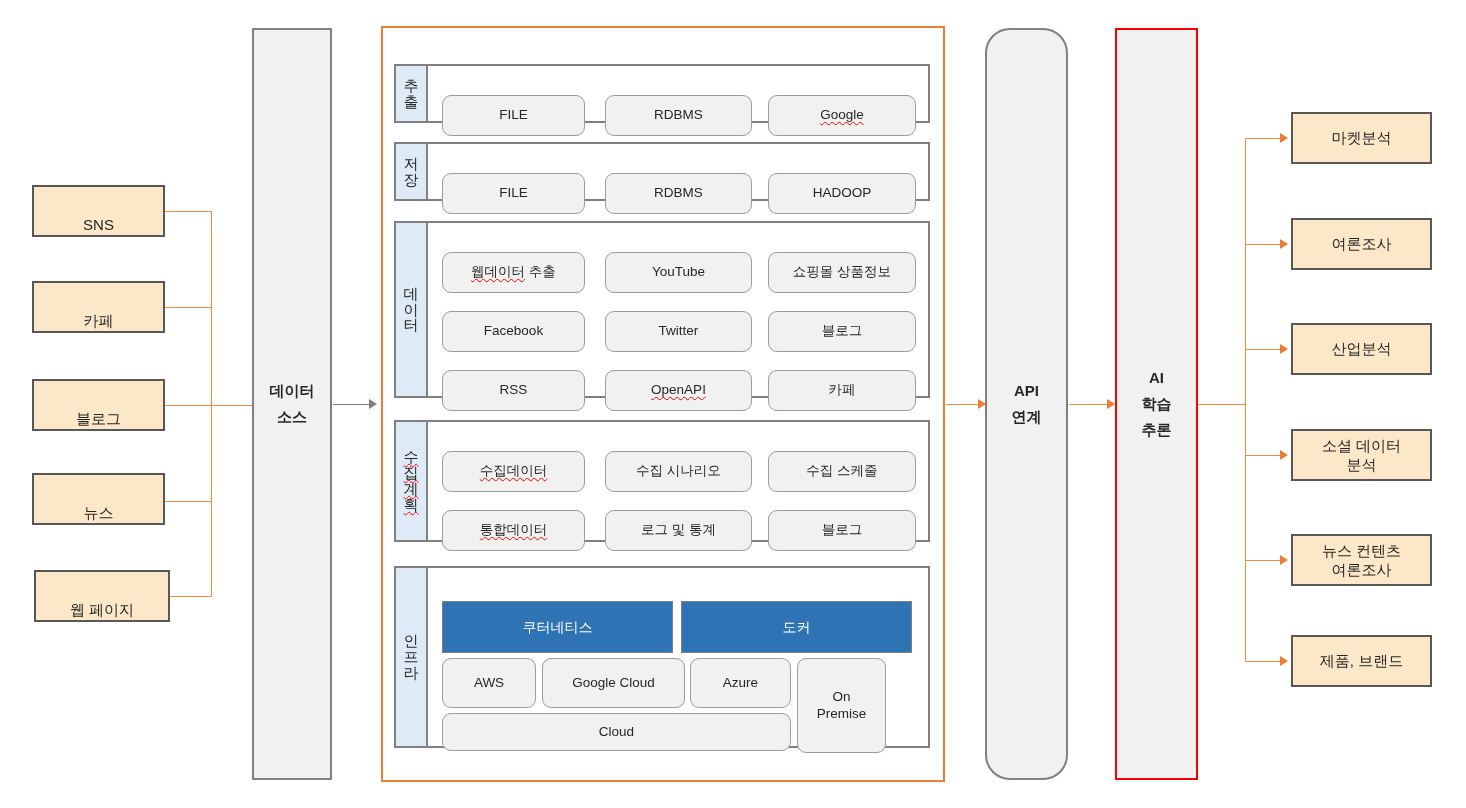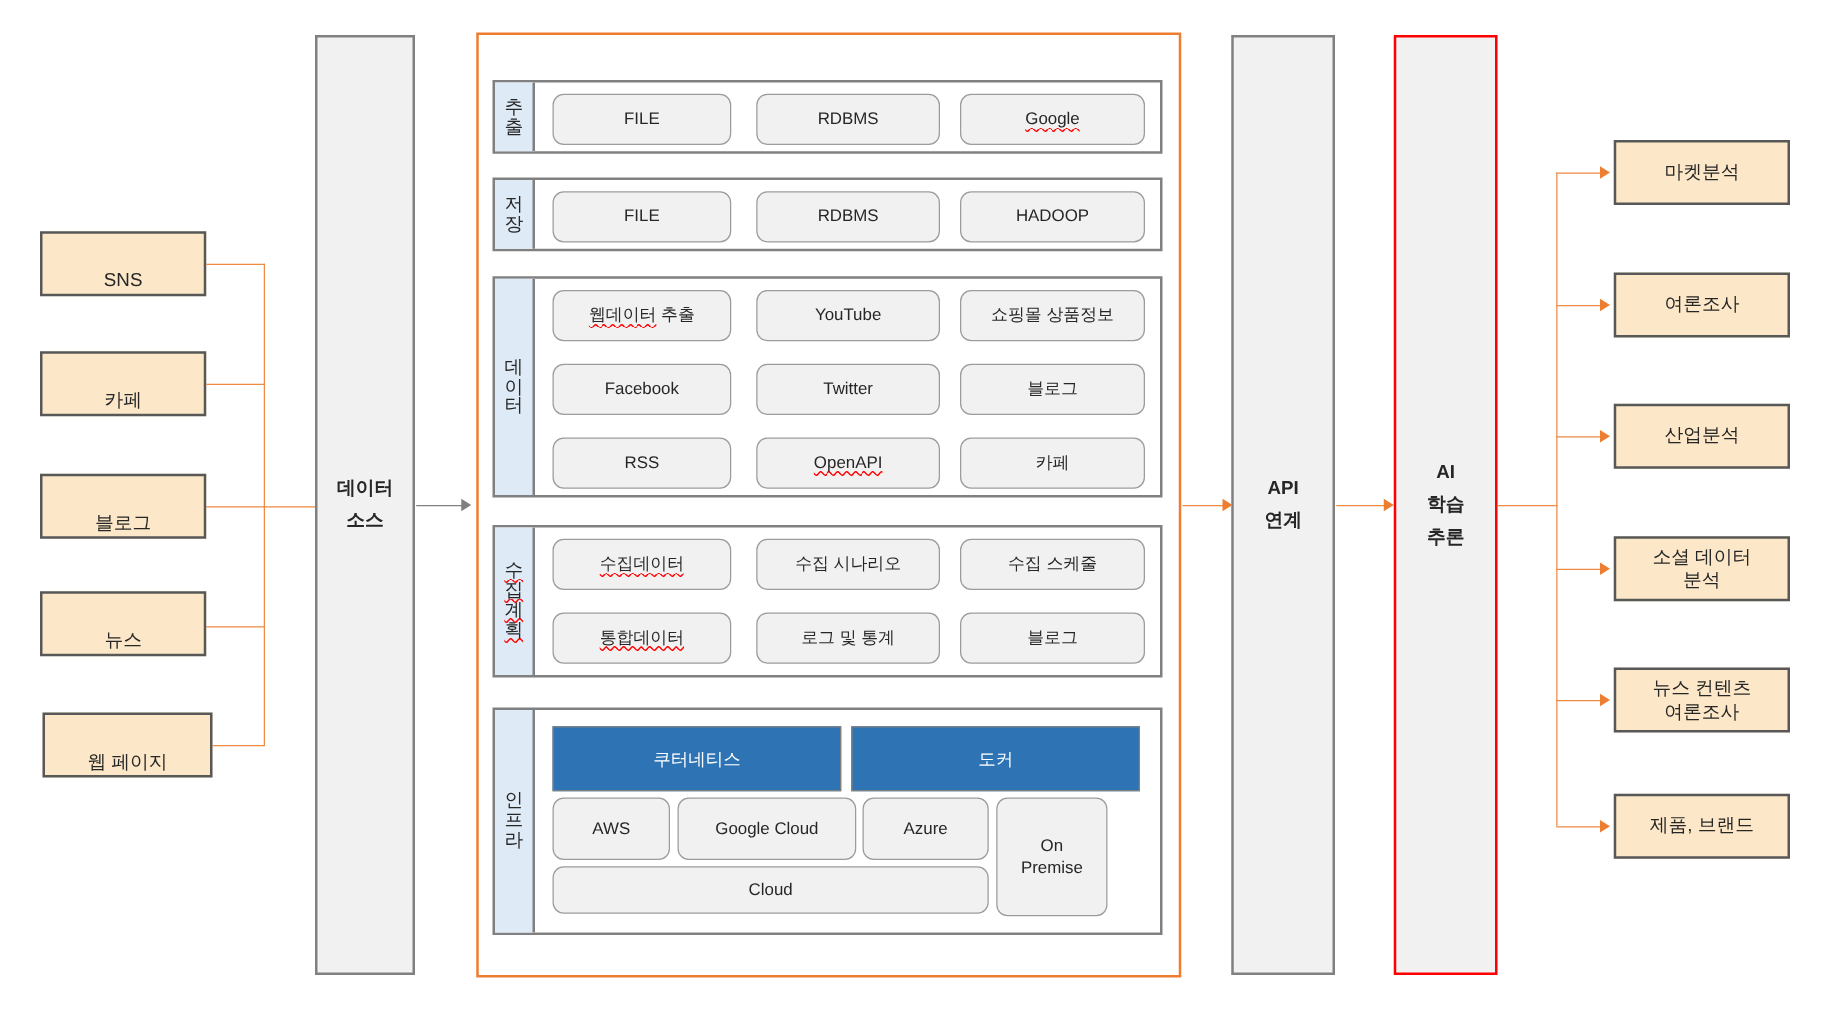--- a/index.html
+++ b/index.html
@@ -36,21 +36,21 @@
   }
   .vlabel{display:flex;flex-direction:column;align-items:center;}
   .vlabel span{display:block;}
   .grp-body{flex:1 1 auto;position:relative;}
 
   
   .chip{
     position:absolute;box-sizing:border-box;
     background:#F1F1F1;border:1.5px solid #9C9C9C;border-radius:9px;
     display:flex;align-items:center;justify-content:center;
-    font-size:13.5px;color:#262626;text-align:center;line-height:1.2;
+    font-size:13.5px;color:#262626;text-align:center;line-height:1.2;margin-top:20px;
   }
   .chip.blue{
     background:#2E74B5;border:1.5px solid #808080;border-radius:0;
     color:#ffffff;font-size:14px;
   }
 
   
   .sq{
     text-decoration:underline;
     text-decoration-style:wavy;
@@ -261,21 +261,21 @@
     </div>
     <div class="chip" style="left:14px;top:125px;width:349px;height:38px;">
       <span>Cloud</span>
     </div>
   </div>
 </div>
 
 <div class="abs ln-h" style="left:946px;top:404px;width:36px;"></div>
 <div class="abs arrow" style="left:978px;top:399px;"></div>
 
-<div class="abs pillar" style="left:985px;top:28px;width:83px;height:752px;">
+<div class="abs pillar" style="left:985px;top:28px;width:83px;height:752px;border-radius:25px;">
   <div>
     <div>API</div>
     <div>연계</div>
   </div>
 </div>
 
 <div class="abs ln-h" style="left:1069px;top:404px;width:42px;"></div>
 <div class="abs arrow" style="left:1107px;top:399px;"></div>
 
 <div class="abs pillar red" style="left:1115px;top:28px;width:83px;height:752px;">

